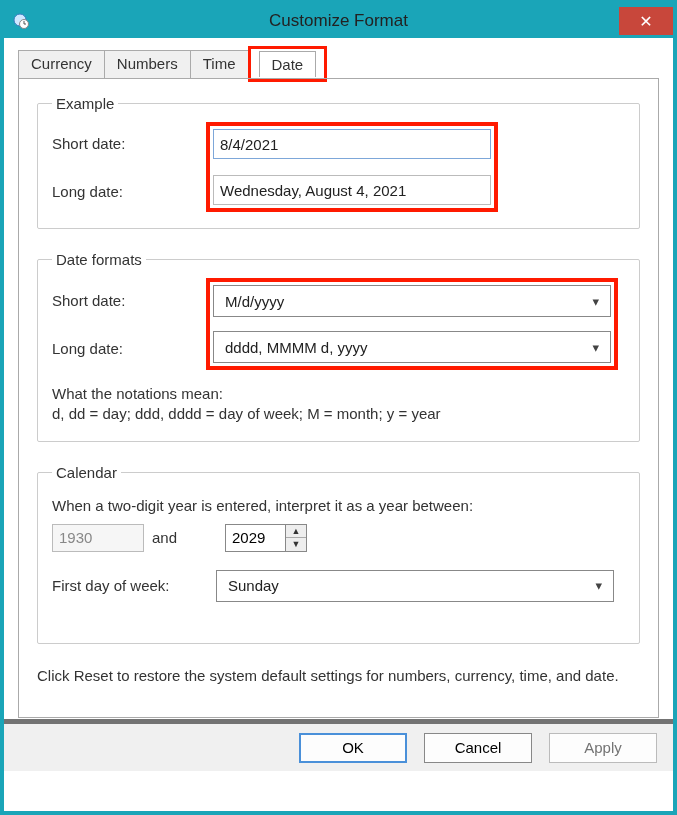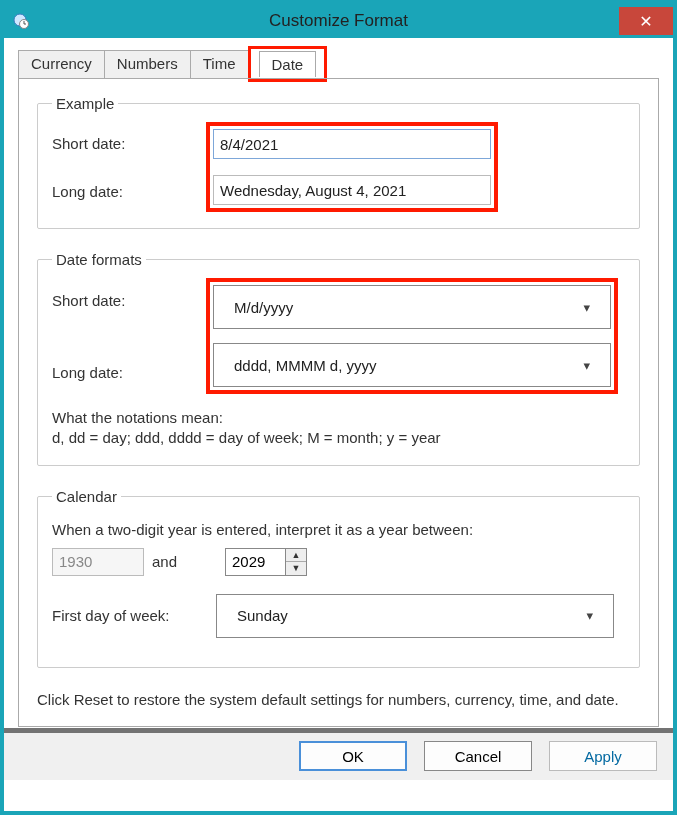--- a/index.html
+++ b/index.html
@@ -18,42 +18,42 @@
     .tabpanel { border: 1px solid #aaa; margin: 0 14px 0 14px; padding: 16px 18px 16px 18px; min-height: 640px; position: relative; top: -1px; }
     fieldset { border: 1px solid #ccc; border-radius: 2px; margin: 0 0 22px 0; padding: 10px 14px 16px 14px; position: relative; }
     legend { font-size: 15px; color: #333; padding: 0 4px; }
     .row-label { width: 154px; font-size: 15px; color: #333; }
     .example-box { border: 4px solid #ff1a00; padding: 3px; display: inline-block; }
     .example-inner { display: flex; flex-direction: column; gap: 16px; }
     .ex-field { width: 278px; height: 30px; border: 1px solid #7da7d9; background: #fff; padding: 3px 6px; font-size: 15px; color: #222; display: flex; align-items: center; }
     .ex-field.plain { border: 1px solid #bbb; }
     .formats-box { border: 4px solid #ff1a00; padding: 3px; }
     .formats-inner { display: flex; flex-direction: column; gap: 14px; }
-    .combo { width: 398px; height: 44px; border: 1px solid #888; background: #fff; display: flex; align-items: center; padding: 0 20px; font-size: 15px; color: #222; cursor: pointer; position: relative; }
+    .combo { width: 398px; height: 32px; border: 1px solid #888; background: #fff; display: flex; align-items: center; padding: 0 11px; font-size: 15px; color: #222; cursor: pointer; position: relative; }
     .combo .chev { margin-left: auto; font-size: 13px; color: #444; }
     .notations { margin-top: 14px; font-size: 15px; color: #333; line-height: 1.35; }
     .calendar-text { font-size: 15px; color: #333; margin: 6px 0 10px 0; }
     .year-row { display: flex; align-items: center; gap: 8px; margin-bottom: 18px; }
     .year-disabled { width: 92px; height: 28px; border: 1px solid #bbb; background: #f6f6f6; color: #888; padding: 2px 6px; font-size: 15px; display:flex; align-items:center; }
     .year-and { font-size: 15px; color: #333; }
     .spin-wrap { display: flex; padding-left: 40px; }
     .year-input { width: 60px; height: 28px; border: 1px solid #888; border-right: none; padding: 2px 6px; font-size: 15px; }
     .spin { width: 22px; height: 28px; border: 1px solid #888; display: flex; flex-direction: column; background: #eee; }
     .spin div { flex:1; display:flex; align-items:center; justify-content:center; font-size:9px; color:#333; cursor:pointer; }
     .spin div:first-child { border-bottom: 1px solid #aaa; }
     .firstday-row { display: flex; align-items: center; }
     .firstday-row .row-label { width: 164px; }
     .combo.wide { width: 398px; }
     .reset-row { display: flex; align-items: flex-start; margin-top: 10px; }
     .reset-text { font-size: 15px; color: #333; flex: 1; line-height: 1.35; padding-right: 20px; }
     .reset-btn { width: 110px; height: 32px; border: 1px solid #888; background: #fdfdfd; font-size: 15px; cursor: pointer; }
     .footer { height: 52px; background: #f0f0f0; border-top: 5px solid #737373; display: flex; align-items: center; justify-content: flex-end; padding: 0 16px; gap: 17px; margin: 0 0 0 0; }
     .footer button { width: 108px; height: 30px; border: 1px solid #888; background: #fdfdfd; font-size: 15px; cursor: pointer; }
     .footer button.primary { border: 2px solid #4a90d9; }
-    .footer button.disabled { color: #0369a1; border-color: #bbb; cursor: default; }
+    .footer button.disabled { color: #737373; border-color: #bbb; cursor: default; }
     .example-rows-wrap { display:flex; }
     .example-labels { display:flex; flex-direction:column; justify-content:space-between; padding: 6px 0; }
     .example-labels .row-label { height: 30px; display:flex; align-items:center; }
     .formats-rows-wrap { display:flex; }
     .formats-labels { display:flex; flex-direction:column; justify-content:space-between; padding: 6px 0; }
     .formats-labels .row-label { height: 32px; display:flex; align-items:center; }
   </style>
 </head>
 <body>
 

